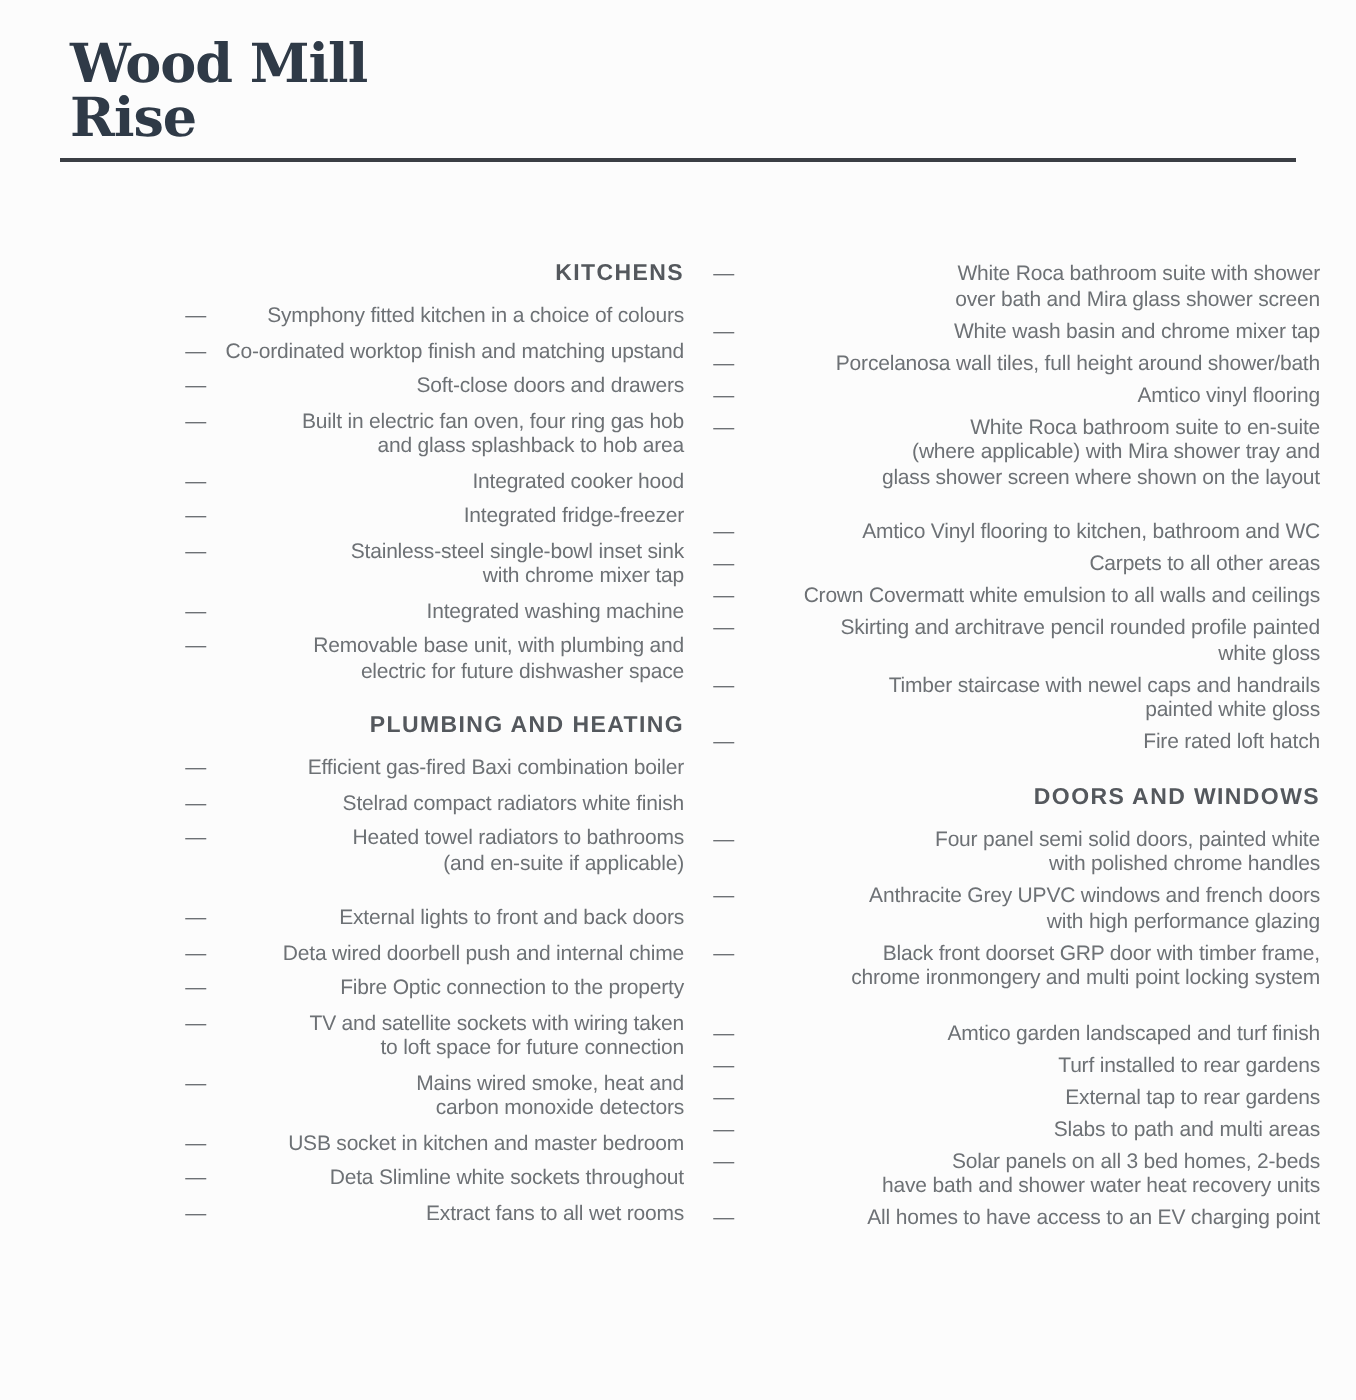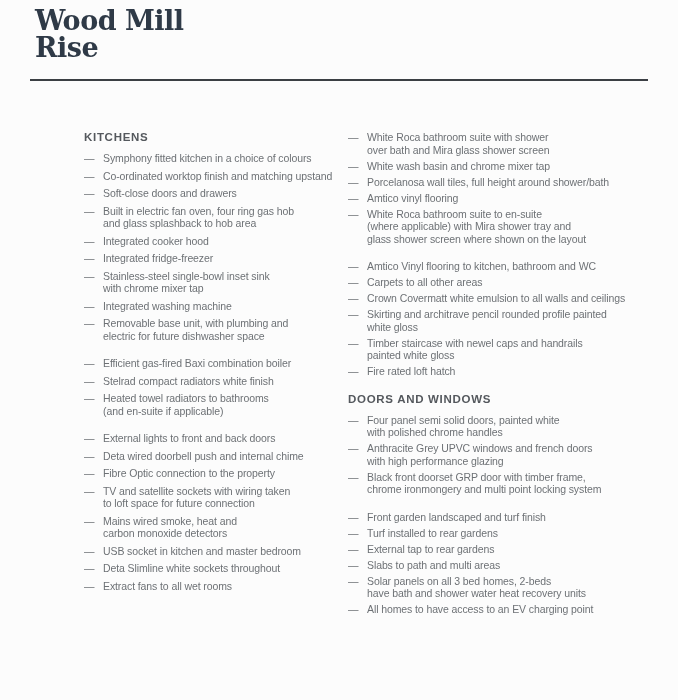--- a/index.html
+++ b/index.html
@@ -29,37 +29,38 @@
     border-bottom: 2px solid #3b3f44;
   }
   .title {
     white-space: pre-line;
     font-family: "DejaVu Serif", serif;
     font-weight: bold;
     font-size: 27px;
     line-height: 27px;
     letter-spacing: -0.5px;
     color: #2f3a47;
-    margin: 0 0 18px 5px;
+    margin: 0 0 6px 5px;
   }
   .page-label {
     font-family: "DejaVu Serif", serif;
     font-weight: bold;
     font-size: 19px;
     line-height: 19px;
     color: #2f3a47;
     margin: 0 2px 8px 0;
   }
   
   .content {
     position: absolute;
     top: 81px;
     left: 0;
     right: 0;
     bottom: 0;
+    text-align: right;
   }
   .col {
     position: absolute;
     top: 50px;
   }
   .col-left  { left: 84px;  width: 258px; }
   .col-right { left: 348px; width: 312px; }
 
   .spec-section { margin: 0 0 15px 0; }
 
@@ -147,20 +148,21 @@
               <span class="item-text">Integrated washing machine</span>
             </li>
             <li class="spec-item">
               <span class="dash">—</span>
               <span class="item-text">Removable base unit, with plumbing and
 electric for future dishwasher space</span>
             </li>
           </ul>
         </section>
         <section class="spec-section">
+          <h3 class="section-heading">PLUMBING AND HEATING</h3>
           <ul class="spec-list">
             <li class="spec-item">
               <span class="dash">—</span>
               <span class="item-text">Efficient gas-fired Baxi combination boiler</span>
             </li>
             <li class="spec-item">
               <span class="dash">—</span>
               <span class="item-text">Stelrad compact radiators white finish</span>
             </li>
             <li class="spec-item">
@@ -284,21 +286,21 @@
               <span class="dash">—</span>
               <span class="item-text">Black front doorset GRP door with timber frame,
 chrome ironmongery and multi point locking system</span>
             </li>
           </ul>
         </section>
         <section class="spec-section">
           <ul class="spec-list">
             <li class="spec-item">
               <span class="dash">—</span>
-              <span class="item-text">Front garden landscaped and turf finish</span>
+              <span class="item-text">Amtico garden landscaped and turf finish</span>
             </li>
             <li class="spec-item">
               <span class="dash">—</span>
               <span class="item-text">Turf installed to rear gardens</span>
             </li>
             <li class="spec-item">
               <span class="dash">—</span>
               <span class="item-text">External tap to rear gardens</span>
             </li>
             <li class="spec-item">

